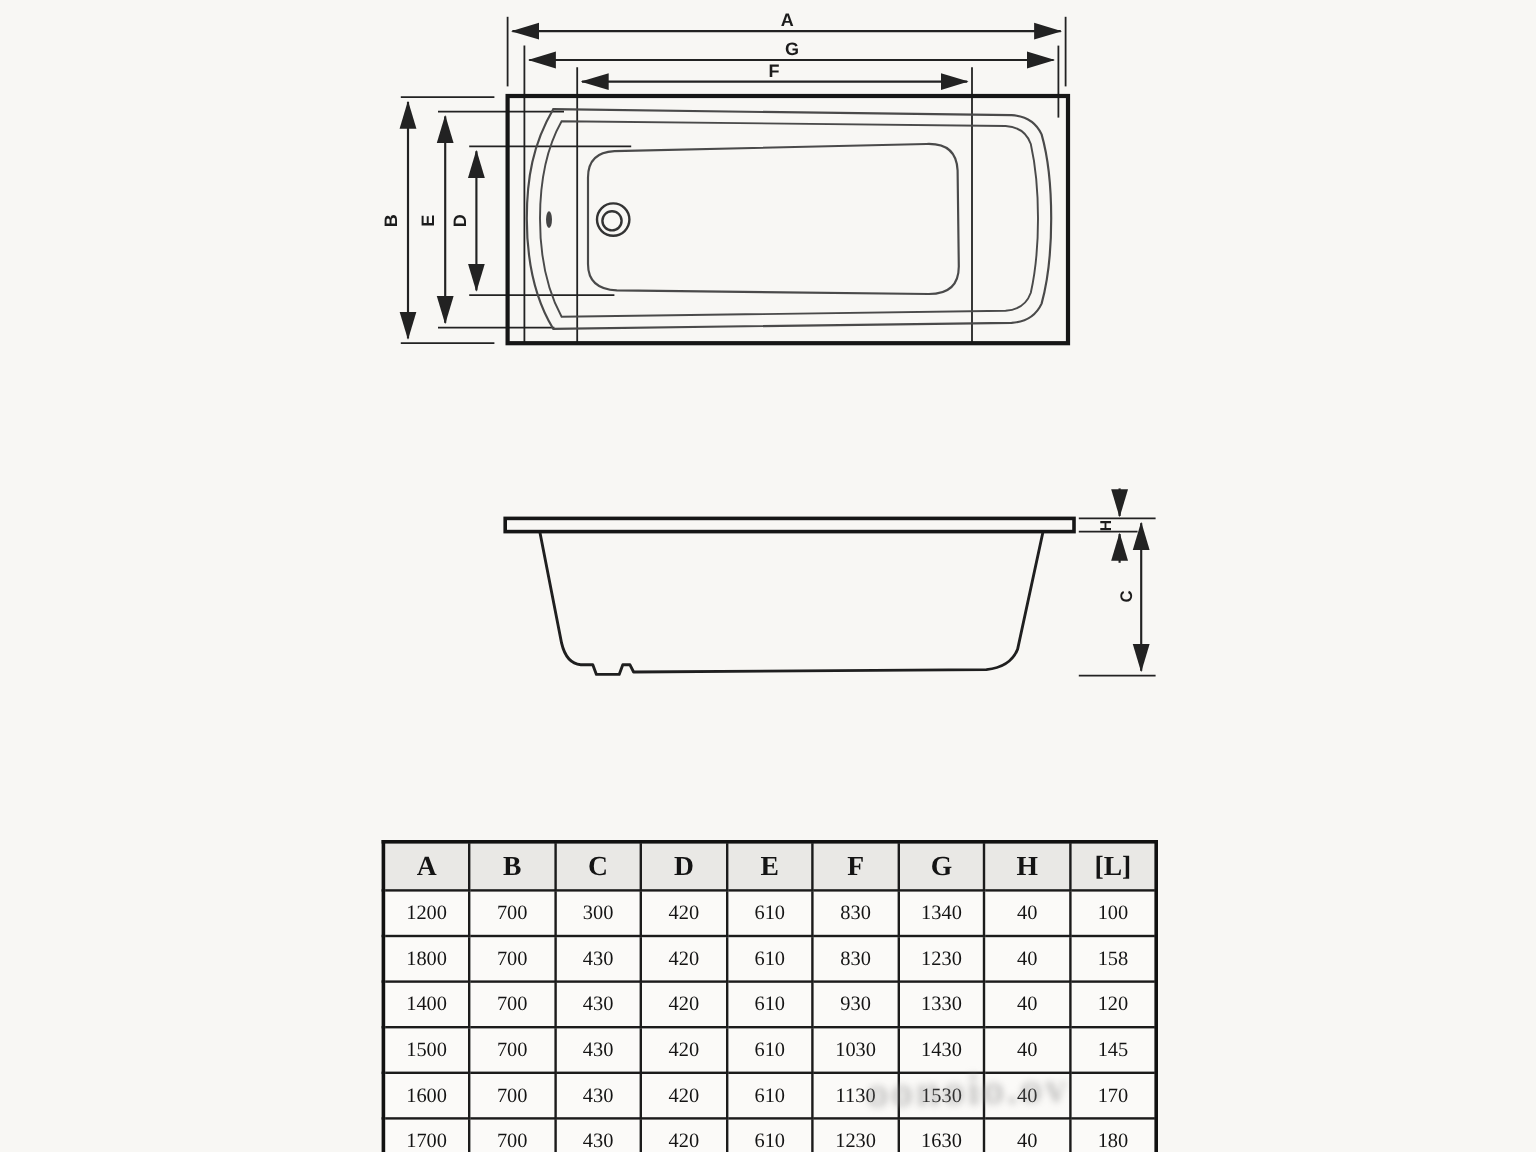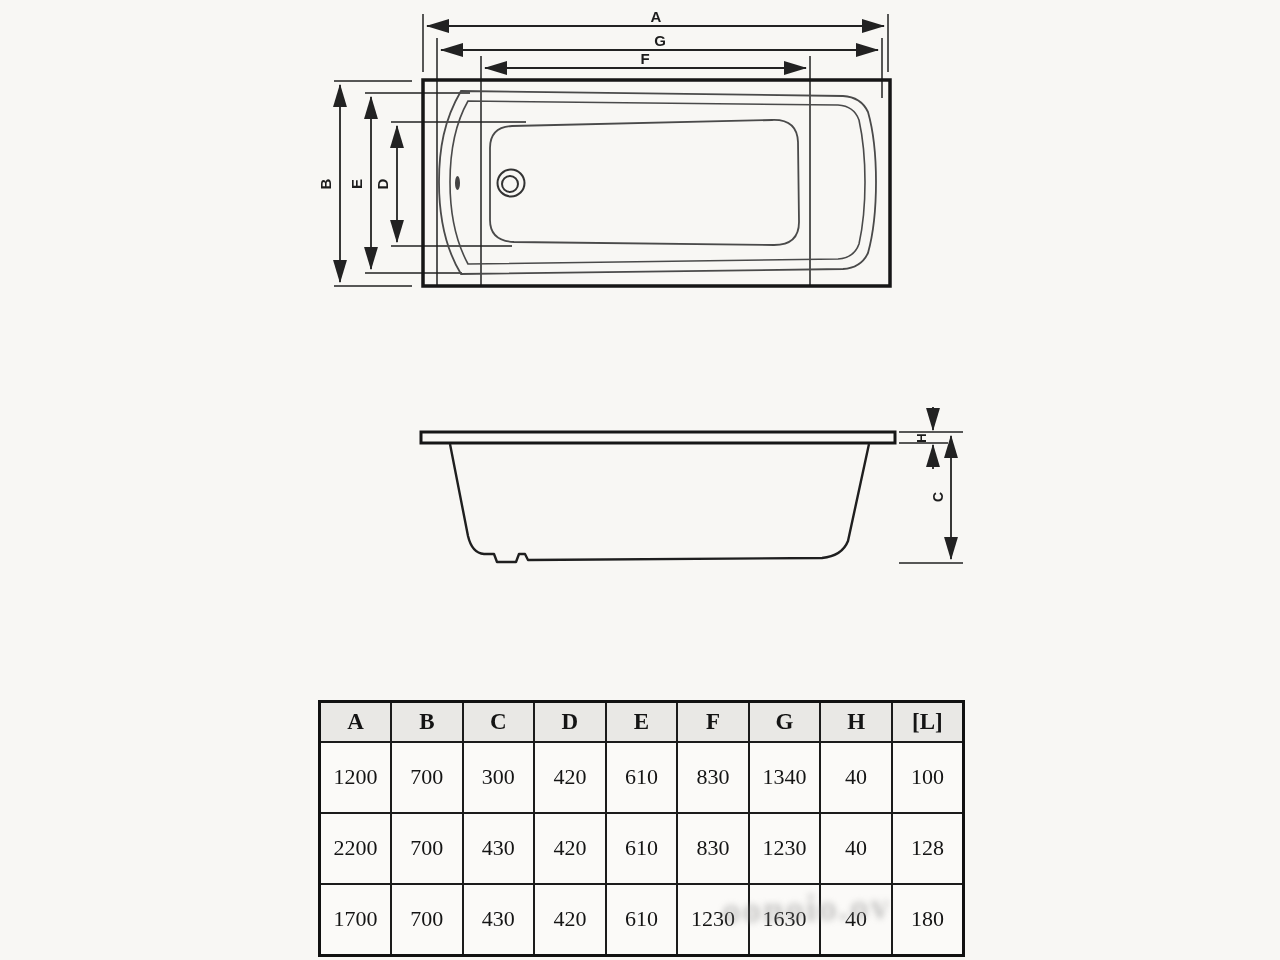--- a/index.html
+++ b/index.html
@@ -7,21 +7,21 @@
   .canvas{position:relative;width:1280px;height:960px;background:#f8f7f4;overflow:hidden;}
   .drawing{position:absolute;left:0;top:0;}
   svg text{font-family:"Liberation Sans",sans-serif;font-weight:bold;fill:#1c1c1c;}
   .dims line, .dims path{stroke:#222;}
   .spec-table{position:absolute;left:318px;top:700px;width:647px;height:257px;
       border-collapse:collapse;table-layout:fixed;
       font-family:"Liberation Serif","DejaVu Serif",serif;color:#141414;background:#fbfaf8;}
   .spec-table th,.spec-table td{border:2px solid #1b1b1b;text-align:center;vertical-align:middle;padding:0;}
   .spec-table{border:3px solid #111;}
   .spec-table th{background:#e9e8e5;font-size:23px;font-weight:bold;height:38px;}
-  .spec-table td{font-size:22px;height:36px;}
+  .spec-table td{font-size:17px;height:36px;}
   .watermark{position:absolute;left:722px;top:886px;width:252px;height:48px;
       font-family:"Liberation Serif",serif;font-weight:bold;font-size:37px;letter-spacing:2px;
       color:#8d8d8d;opacity:.5;filter:blur(3px);transform:rotate(-1.5deg);white-space:nowrap;
       pointer-events:none;}
 </style>
 </head>
 <body>
 
 <div class="canvas">
 
@@ -125,29 +125,62 @@
         <td>700</td>
         <td>300</td>
         <td>420</td>
         <td>610</td>
         <td>830</td>
         <td>1340</td>
         <td>40</td>
         <td>100</td>
       </tr>
       <tr>
-        <td>2200</td>
+        <td>1800</td>
         <td>700</td>
         <td>430</td>
         <td>420</td>
         <td>610</td>
         <td>830</td>
         <td>1230</td>
         <td>40</td>
-        <td>128</td>
+        <td>158</td>
+      </tr>
+      <tr>
+        <td>1400</td>
+        <td>700</td>
+        <td>430</td>
+        <td>420</td>
+        <td>610</td>
+        <td>930</td>
+        <td>1330</td>
+        <td>40</td>
+        <td>120</td>
+      </tr>
+      <tr>
+        <td>1500</td>
+        <td>700</td>
+        <td>430</td>
+        <td>420</td>
+        <td>610</td>
+        <td>1030</td>
+        <td>1430</td>
+        <td>40</td>
+        <td>145</td>
+      </tr>
+      <tr>
+        <td>1600</td>
+        <td>700</td>
+        <td>430</td>
+        <td>420</td>
+        <td>610</td>
+        <td>1130</td>
+        <td>1530</td>
+        <td>40</td>
+        <td>170</td>
       </tr>
       <tr>
         <td>1700</td>
         <td>700</td>
         <td>430</td>
         <td>420</td>
         <td>610</td>
         <td>1230</td>
         <td>1630</td>
         <td>40</td>

